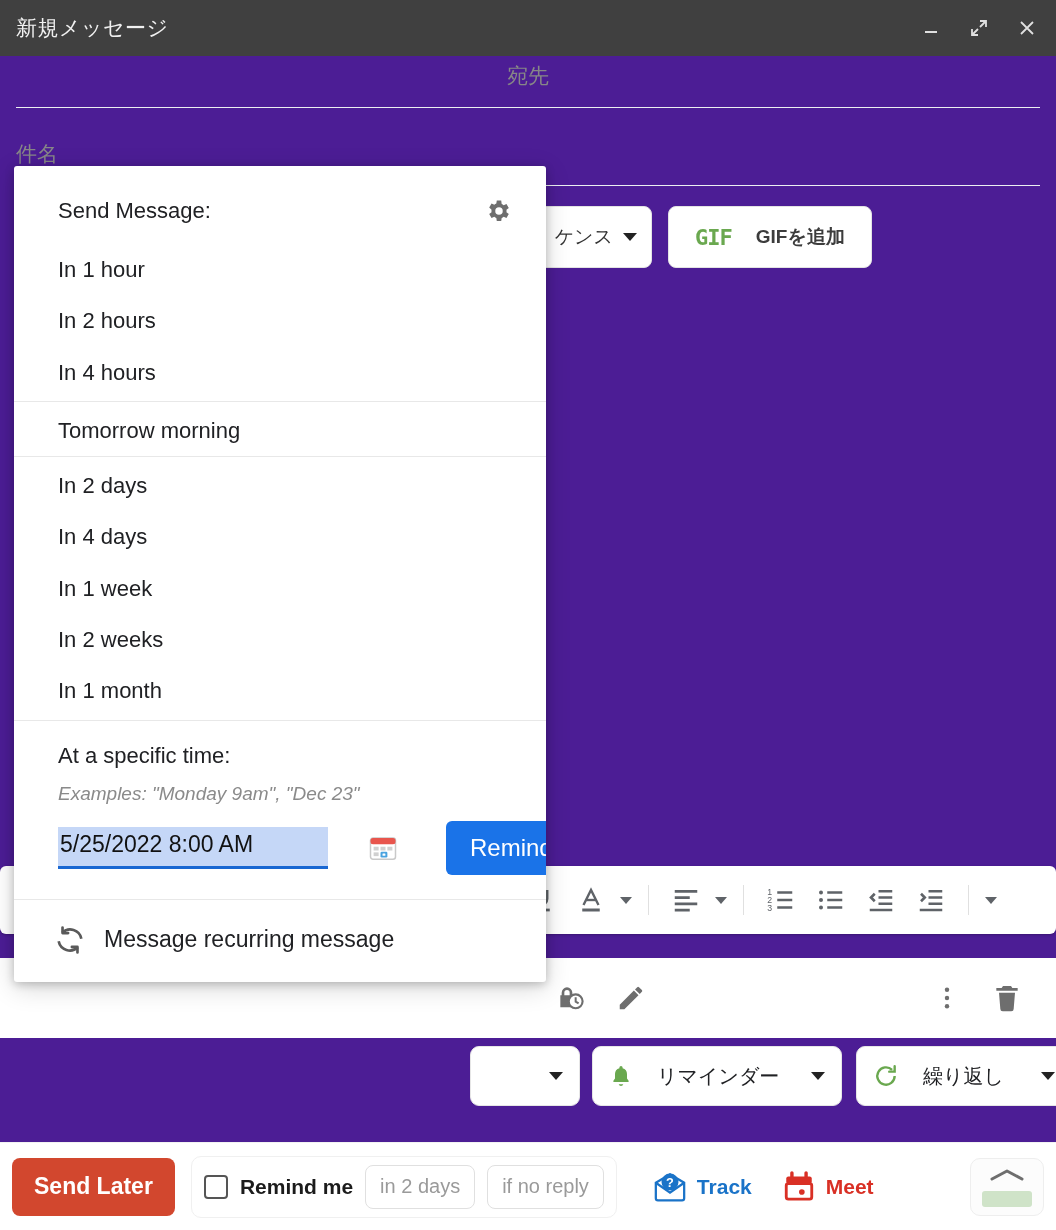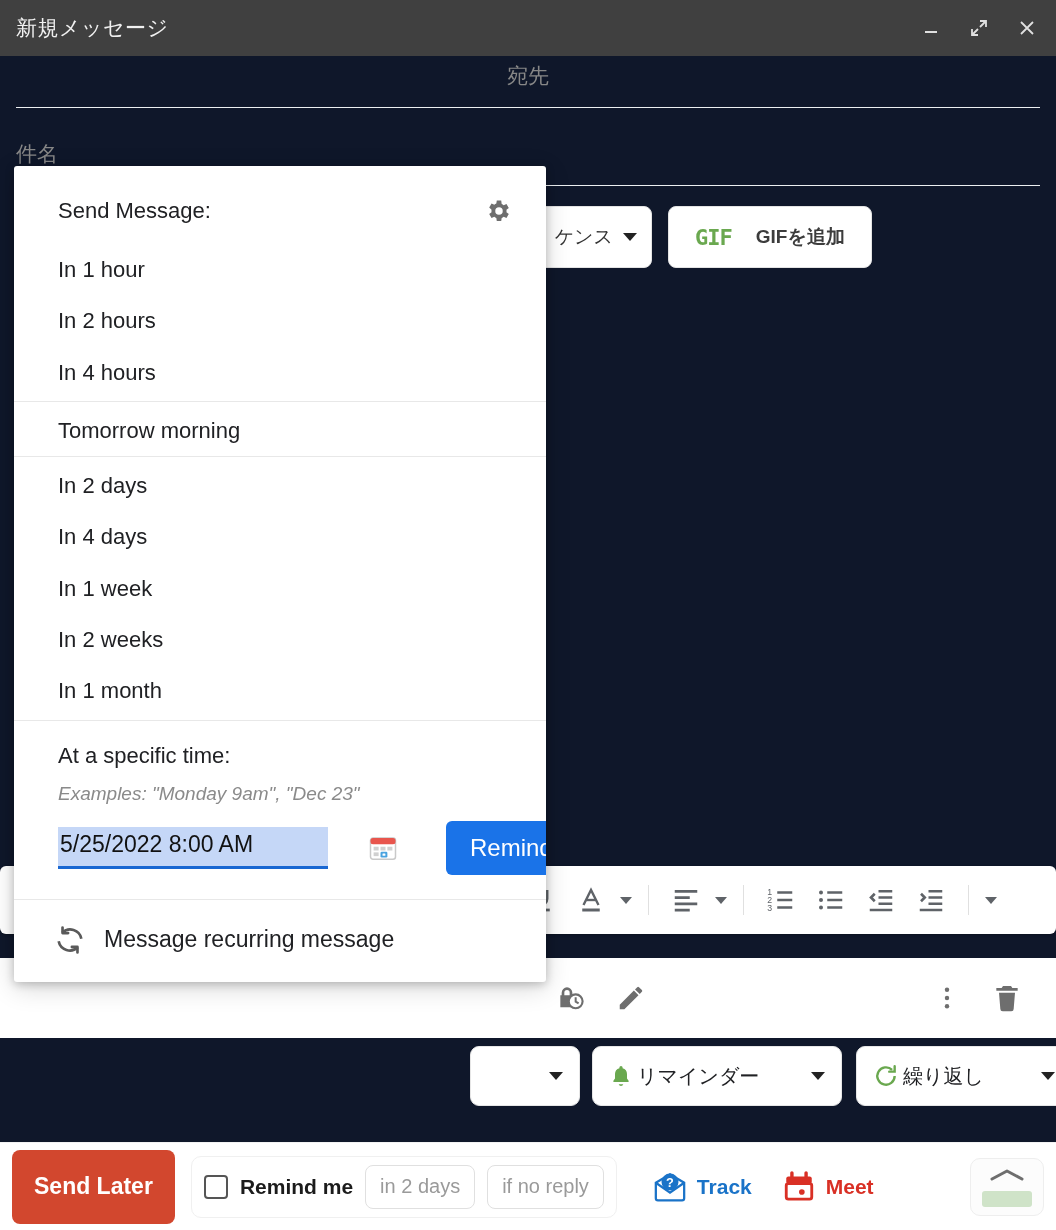--- a/index.html
+++ b/index.html
@@ -2,21 +2,21 @@
 <html><head>
 <meta charset="utf-8">
 <style>
   * { box-sizing: border-box; margin: 0; padding: 0; }
   html, body {
     width: 1056px; height: 1230px;
     font-family: "Liberation Sans", "DejaVu Sans", sans-serif;
     background: #ffffff;
     overflow: hidden;
   }
-  #root { position: relative; width: 1056px; height: 1230px; background: #0f172a; }
+  #root { position: relative; width: 1056px; height: 1230px; background: #4c1d95; }
 
   
   .titlebar {
     position: absolute; left: 0; top: 0; width: 1056px; height: 56px;
     background: #404040; color: #fff;
     display: flex; align-items: center; padding: 0 16px;
   }
   .titlebar .title { font-size: 21px; letter-spacing: .5px; color: #f1f1f1; font-weight: 400; }
   .titlebar .winbtns { margin-left: auto; display: flex; align-items: center; gap: 22px; }
   .winbtn { width: 26px; height: 26px; display: flex; align-items: center; justify-content: center; cursor: default; }
@@ -62,36 +62,36 @@
     background: #fff; display: flex; align-items: center; padding-left: 548px;
   }
   #action-strip .gapper { flex: 1; }
   .aicon { width: 46px; height: 46px; display: flex; align-items: center; justify-content: center; color: #6e6e6e; margin-right: 14px; }
 
   
   #bottom-dropdowns { position: absolute; left: 0; top: 1046px; width: 1056px; height: 88px; }
   .dd {
     position: absolute; top: 0; height: 60px;
     border: 1px solid #e6e6e6; border-radius: 9px; background: #fff;
-    display: flex; align-items: center; gap: 4px; padding: 9px 16px;
+    display: flex; align-items: center; gap: 24px; padding: 9px 16px;
     font-size: 20px; color: #202124;
   }
   #dd-hidden { left: 470px; width: 110px; justify-content: flex-end; }
   #dd-reminder { left: 592px; width: 250px; }
   #dd-repeat { left: 856px; width: 216px; }
 
   
   #bottombar {
     position: absolute; left: 0; top: 1142px; width: 1056px; height: 88px;
     background: #fff; display: flex; align-items: center; padding: 0 12px;
     border-top: 1px solid #f2f2f2;
   }
   #send-later-btn {
     background: #d2472e; color: #fff; border: none; border-radius: 8px;
-    height: 74px; padding: 0 22px; font-size: 23px; font-weight: bold;
+    height: 58px; padding: 0 22px; font-size: 23px; font-weight: bold;
     font-family: "Liberation Sans", sans-serif; cursor: pointer;
   }
   #remind-group {
     margin-left: 16px; height: 62px; border: 1px solid #f0f0f0; border-radius: 10px;
     display: flex; align-items: center; gap: 12px; padding: 0 12px; background: #fff;
   }
   #remind-checkbox { width: 24px; height: 24px; border: 2px solid #555; border-radius: 4px; background: #fff; }
   #remind-label { font-size: 21px; font-weight: bold; color: #1b1b1b; }
   .pill {
     height: 44px; border: 1px solid #e0e0e0; border-radius: 8px; background: #fff;

